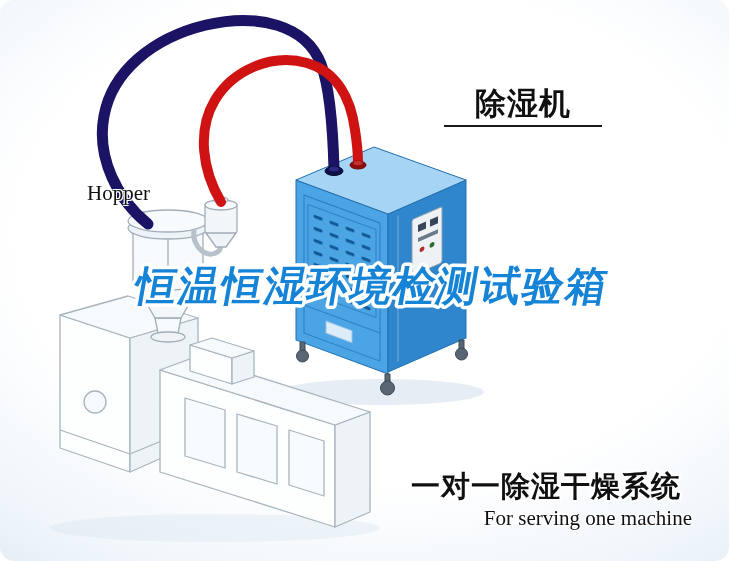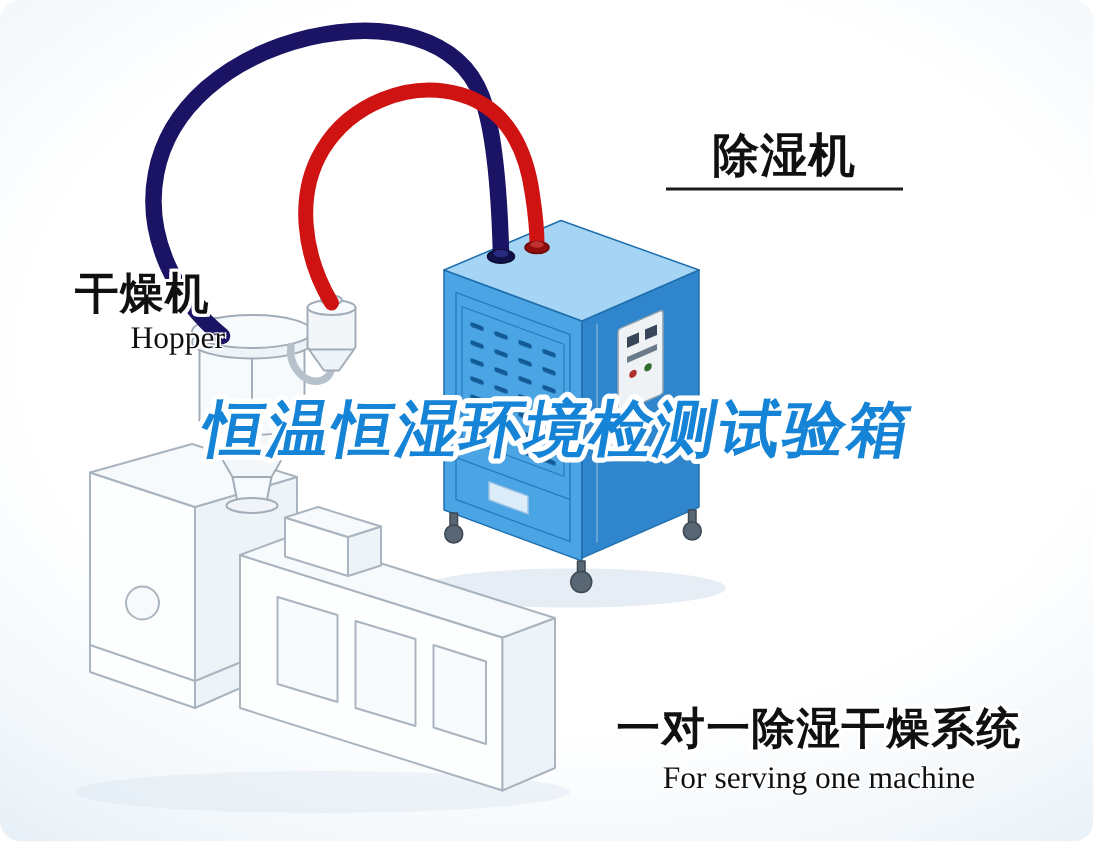--- a/index.html
+++ b/index.html
@@ -25,21 +25,21 @@
   }
   .hopper-label{left:40px;top:160px;width:110px;}
   .hopper-label .label-cn{font-size:29px;line-height:32px;}
   .hopper-label .label-en{font-size:21px;line-height:26px;text-align:right;}
   .dehumidifier-label{left:444px;top:66px;width:158px;}
   .dehumidifier-label .label-cn{font-size:31px;line-height:36px;}
   .dehumidifier-label .label-en{font-size:22px;line-height:27px;}
   .title-rule{height:2px;background:#1a1a1a;margin-top:3px;}
   .caption-block{left:400px;top:448px;width:292px;}
   .caption-block .label-cn{font-size:29px;line-height:36px;}
-  .caption-block .label-en{font-size:21px;line-height:28px;}
+  .caption-block .label-en{font-size:21px;line-height:28px;text-align:right;}
   .watermark-text{
     font-family:"Liberation Sans", sans-serif;
     font-weight:bold;
     letter-spacing:2px;
   }
 </style>
 </head>
 <body>
 
 <div class="stage">
@@ -146,21 +146,20 @@
       <ellipse cx="334" cy="171" rx="9" ry="4.5" fill="#10104a" stroke="#0a0a30"></ellipse>
       <ellipse cx="334" cy="169" rx="5" ry="2.5" fill="#2a2a80"></ellipse>
       <ellipse cx="358" cy="165" rx="8" ry="4" fill="#8f0d0d" stroke="#6e0808"></ellipse>
       <ellipse cx="358" cy="163" rx="4.5" ry="2.2" fill="#c23030"></ellipse>
     </g>
 
     <text class="watermark-text" transform="translate(370,300) skewX(-10)" x="0" y="0" text-anchor="middle" font-size="41" stroke="#ffffff" stroke-width="7" paint-order="stroke" stroke-linejoin="round" fill="#1583d6">恒温恒湿环境检测试验箱</text>
   </svg>
 
   <div class="label-block hopper-label">
-    <div class="label-cn">干燥机</div>
     <div class="label-en">Hopper</div>
   </div>
 
   <div class="label-block dehumidifier-label">
     <div class="label-cn">除湿机</div>
     <div class="title-rule"></div>
   </div>
 
   <div class="label-block caption-block">
     <div class="label-cn">一对一除湿干燥系统</div>

